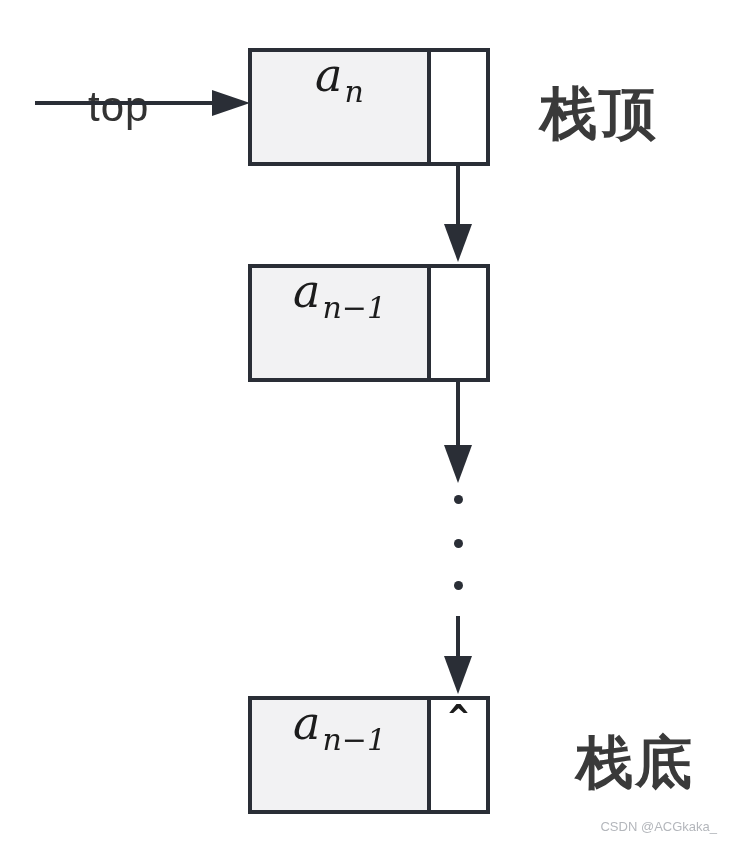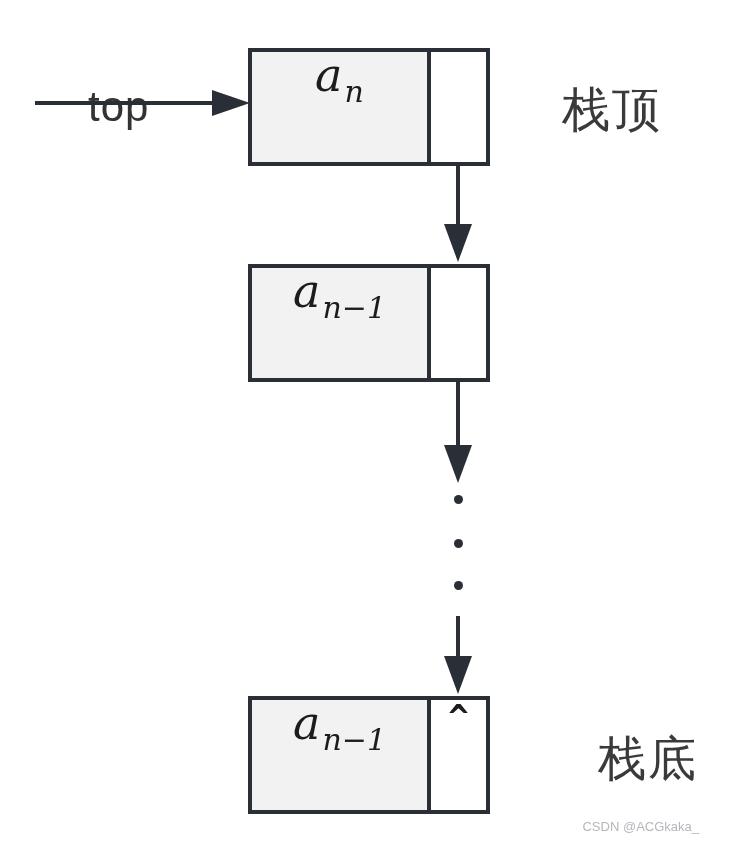--- a/index.html
+++ b/index.html
@@ -53,28 +53,28 @@
   .v-head.a1{top:224px;}
   .v-head.a2{top:445px;}
   .v-head.a3{top:656px;}
   
   .dot{position:absolute;left:454px;width:9px;height:9px;border-radius:50%;background:#2a2e36;}
   .dot.d1{top:495px;}
   .dot.d2{top:539px;}
   .dot.d3{top:581px;}
   
   .zh-label{
-    position:absolute;left:562px;font-size:48px;font-weight:normal;line-height:1;
+    position:absolute;left:540px;font-size:57px;font-weight:bold;line-height:1;
     color:#3a3a3a;font-family:"DejaVu Sans","Liberation Sans",sans-serif;letter-spacing:2px;
   }
   .zh-top{top:85px;}
   .zh-bottom{top:734px;margin-left:36px;}
   
   .watermark{
-    position:absolute;right:32px;top:820px;font-size:13px;line-height:1;
+    position:absolute;right:14px;top:820px;font-size:13px;line-height:1;
     color:#b4b7bc;font-family:"Liberation Sans",sans-serif;
   }
 </style>
 </head>
 <body>
 
 <div class="canvas">
 
   <div class="top-label">top</div>
 

